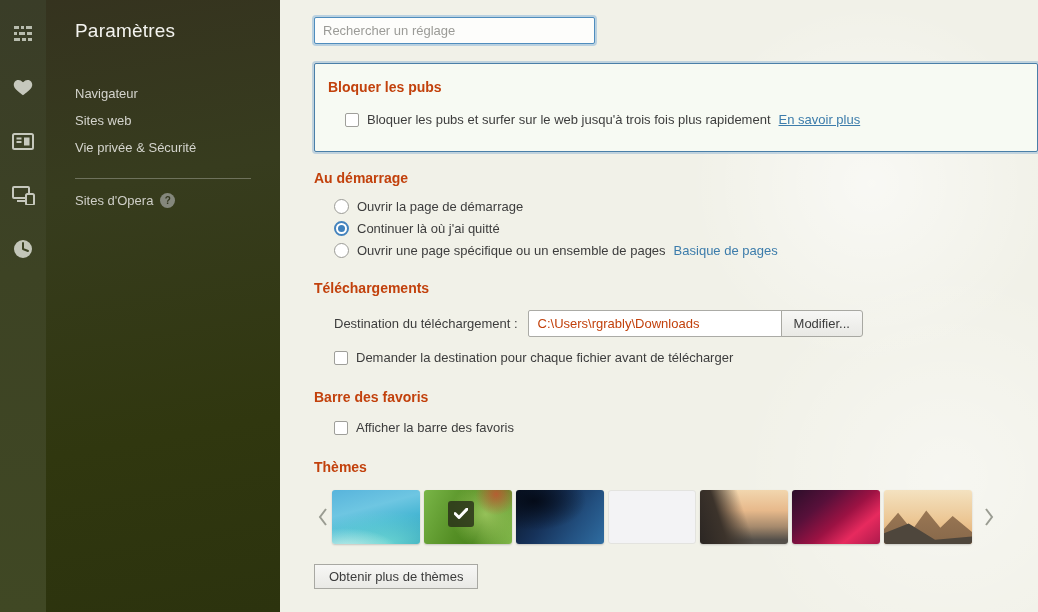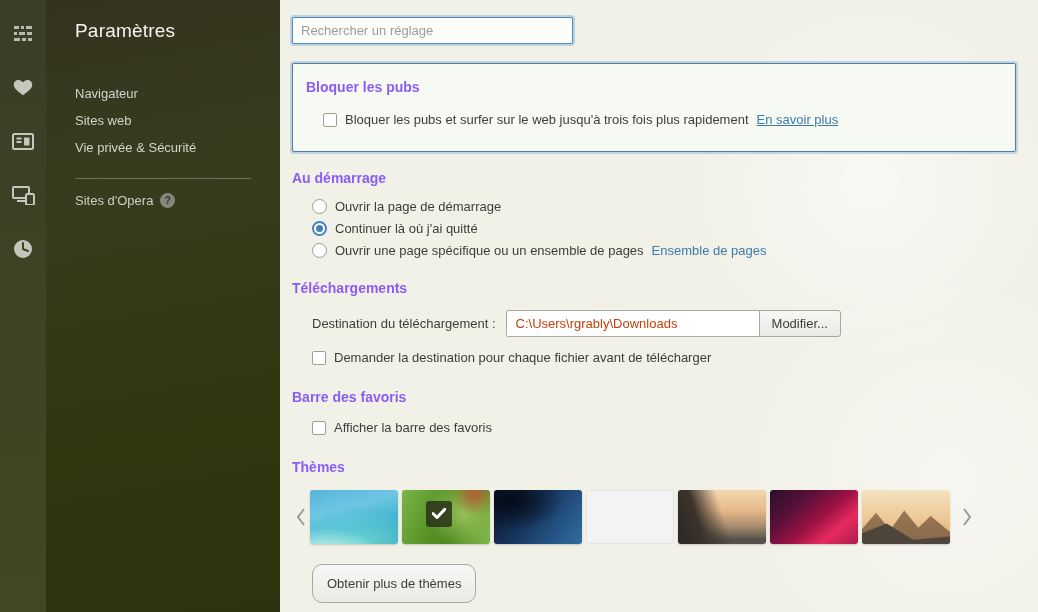--- a/index.html
+++ b/index.html
@@ -27,21 +27,21 @@
   }
   .sidebar-title { font-size:19px; font-weight:400; color:#f4f4f0; letter-spacing:.2px; }
   .side-item { font-size:13px; line-height:27px; cursor:pointer; color:#d4d4cd; }
   .side-item.active { font-weight:700; color:#ffffff; margin-top:36px; }
   .side-group { margin-top:38px; }
   .side-divider { width:176px; height:1px; background:rgba(255,255,255,.28); margin:17px 0 14px 0; }
   .side-help { display:flex; align-items:center; gap:7px; color:#cfcfc8; cursor:pointer; }
   .help-badge { width:15px; height:15px; border-radius:50%; background:#84877c; color:#32351f; font-size:10px; font-weight:700; display:flex; align-items:center; justify-content:center; }
 
   
-  .main { position:relative; flex:1; height:100%; padding:17px 26px 0 12px; overflow:hidden;
+  .main { position:relative; flex:1; height:100%; padding:17px 26px 0 34px; overflow:hidden;
     background:#f1f1e8; }
   .main::before { content:""; position:absolute; inset:0; pointer-events:none;
     background:
       radial-gradient(circle 260px at 78% 30%, rgba(255,255,255,.55), rgba(255,255,255,0) 70%),
       radial-gradient(circle 300px at 88% 78%, rgba(255,255,255,.4), rgba(255,255,255,0) 70%);
   }
   .main > * { position:relative; }
 
   .search-input {
     width:281px; height:27px; padding:0 8px; font-size:13px; color:#3d3d3d;
@@ -50,21 +50,21 @@
     box-shadow:0 0 0 2px rgba(120,170,215,.45);
   }
   .search-input::placeholder { color:#9b9b97; }
 
   .hl-box {
     margin-top:19px; width:724px; min-height:89px;
     background:#f7faf3; border:1px solid #4a7fa8; border-radius:2px;
     box-shadow:0 0 0 2px rgba(120,165,205,.4);
     padding:15px 13px 18px 13px;
   }
-  .section-title { font-size:14px; font-weight:700; color:#8b5cf6; }
+  .section-title { font-size:14px; font-weight:700; color:#c2410c; }
   .hl-box .row { margin-top:17px; margin-left:17px; }
 
   .row { display:flex; align-items:center; gap:8px; }
   .indent { margin-left:20px; }
 
   .checkbox { width:14px; height:14px; background:#ffffff; border:1px solid #9f9f9a; border-radius:2px; flex:0 0 14px; cursor:pointer; }
   .radio { width:15px; height:15px; border-radius:50%; background:#fff; border:1px solid #9b9b96; flex:0 0 15px; cursor:pointer; }
   .radio.selected { border:2px solid #4483bd; background:#fff; position:relative; }
   .radio.selected::after { content:""; position:absolute; left:50%; top:50%; width:7px; height:7px; margin:-3.5px 0 0 -3.5px; border-radius:50%; background:#3f81bd; }
 
@@ -80,21 +80,21 @@
     width:254px; height:27px; padding:0 9px; font-size:13px; color:#c2410c;
     font-family:"Liberation Sans","DejaVu Sans",sans-serif;
     background:#fff; border:1px solid #ababa6; border-radius:2px 0 0 2px; outline:none;
   }
   .btn {
     height:27px; padding:0 12px; font-size:13px; color:#3c3c3c; cursor:pointer;
     font-family:"Liberation Sans","DejaVu Sans",sans-serif;
     background:linear-gradient(180deg,#f7f7f5,#e9e9e5); border:1px solid #a8a8a2; border-radius:3px;
   }
   .dest-row .btn { margin-left:-1px; border-radius:0 3px 3px 0; }
-  .more-btn { margin-top:20px; margin-left:20px; padding:0 14px; height:39px; border-radius:10px; }
+  .more-btn { margin-top:20px; padding:0 14px; height:25px; border-radius:0; }
 
   
   .carousel { margin-top:15px; display:flex; align-items:center; }
   .chev { width:18px; height:54px; display:flex; align-items:center; justify-content:center; cursor:pointer; color:#9a9c92; }
   .thumbs { display:flex; gap:4px; margin:0 0 0 0; }
   .thumb { width:88px; height:54px; border-radius:3px; position:relative; cursor:pointer; box-shadow:0 1px 2px rgba(0,0,0,.18); overflow:hidden; }
   .t-waves { background:
       radial-gradient(ellipse 90px 40px at 15% 115%, rgba(220,250,240,.95) 0%, rgba(220,250,240,0) 60%),
       radial-gradient(ellipse 120px 50px at 60% 100%, rgba(120,225,215,.8) 0%, rgba(120,225,215,0) 65%),
       linear-gradient(165deg,#58b4dc 0%,#6ec6e2 35%,#49b7d4 60%,#2597b4 100%); }
@@ -206,21 +206,21 @@
           <span class="radio"></span>
           <span>Ouvrir la page de démarrage</span>
         </div>
         <div class="row">
           <span class="radio selected"></span>
           <span>Continuer là où j'ai quitté</span>
         </div>
         <div class="row">
           <span class="radio"></span>
           <span>Ouvrir une page spécifique ou un ensemble de pages</span>
-          <a class="link">Ensemble de pages</a>
+          <a class="link">Basique de pages</a>
         </div>
       </div>
     </div>
 
     
     <div class="sec" style="margin-top:21px;">
       <div class="section-title">Téléchargements</div>
       <div class="row indent dest-row">
         <span>Destination du téléchargement :</span>
         <input class="dest-input" type="text" style="margin-left: 2px;" value="C:\Users\rgrably\Downloads">

